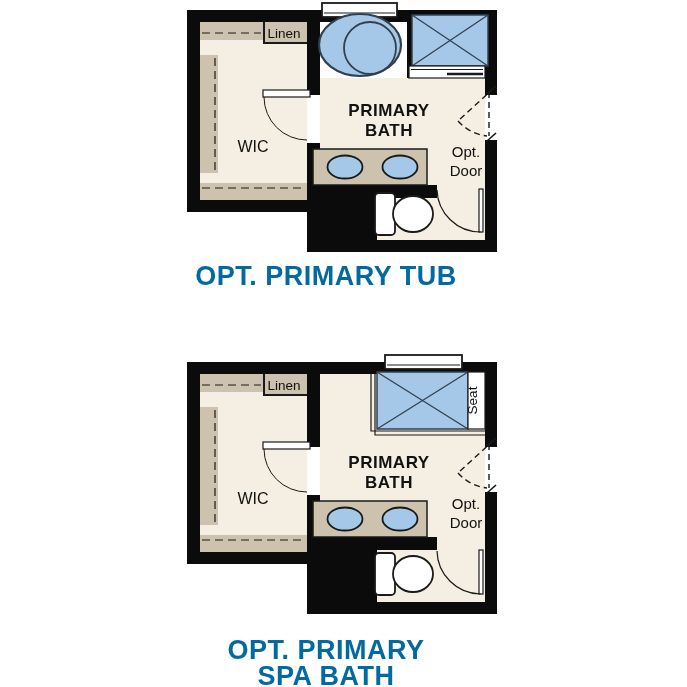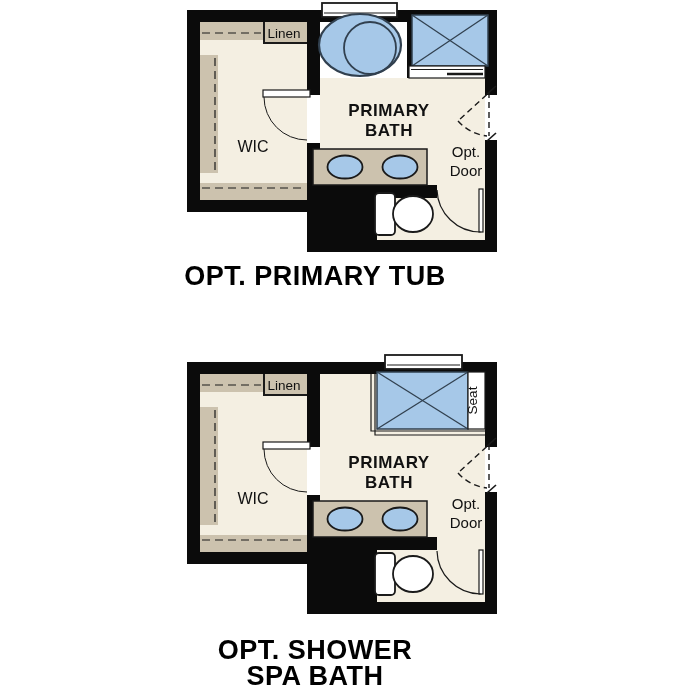--- a/index.html
+++ b/index.html
@@ -13,22 +13,22 @@
   svg text{
     font-family:"Liberation Sans", sans-serif;
     fill:var(--text,#111);
   }
   text.small-lbl{font-size:13.5px;}
   text.room-sub{font-size:16px;}
   text.room-main{font-size:17px;font-weight:bold;letter-spacing:.5px;}
   text.opt-lbl{font-size:15px;}
   text.seat-lbl{font-size:13.5px;}
   .title{
-    position:absolute;left:4px;width:622px;text-align:center;
-    font-size:27px;font-weight:bold;color:#000000;line-height:26px;
+    position:absolute;left:15px;width:622px;text-align:center;
+    font-size:27px;font-weight:bold;color:#0369a1;line-height:26px;
     letter-spacing:.5px;
   }
 </style>
 </head>
 <body>
 
 <div class="stage">
 
   <svg class="plan" style="left:185px;top:0;width:312px;height:252px" viewBox="0 0 312 252">
 
@@ -173,17 +173,17 @@
     <text class="small-lbl" x="99" y="38" text-anchor="middle">Linen</text>
     <text class="room-sub" x="68" y="152" text-anchor="middle">WIC</text>
     <text class="room-main" x="204" y="116" text-anchor="middle">PRIMARY</text>
     <text class="room-main" x="204" y="136" text-anchor="middle">BATH</text>
     <text class="opt-lbl" x="281" y="157" text-anchor="middle">Opt.</text>
     <text class="opt-lbl" x="281" y="176" text-anchor="middle">Door</text>
     <text class="seat-lbl" x="291.5" y="48.5" text-anchor="middle" transform="rotate(-90 291.5 48.5)">Seat</text>
   </svg>
 
   <div class="title" style="top:637px">
-    <div>OPT. SHOWER</div>
+    <div>OPT. PRIMARY</div>
     <div>SPA BATH</div>
   </div>
 
 </div>
 
 </body></html>

